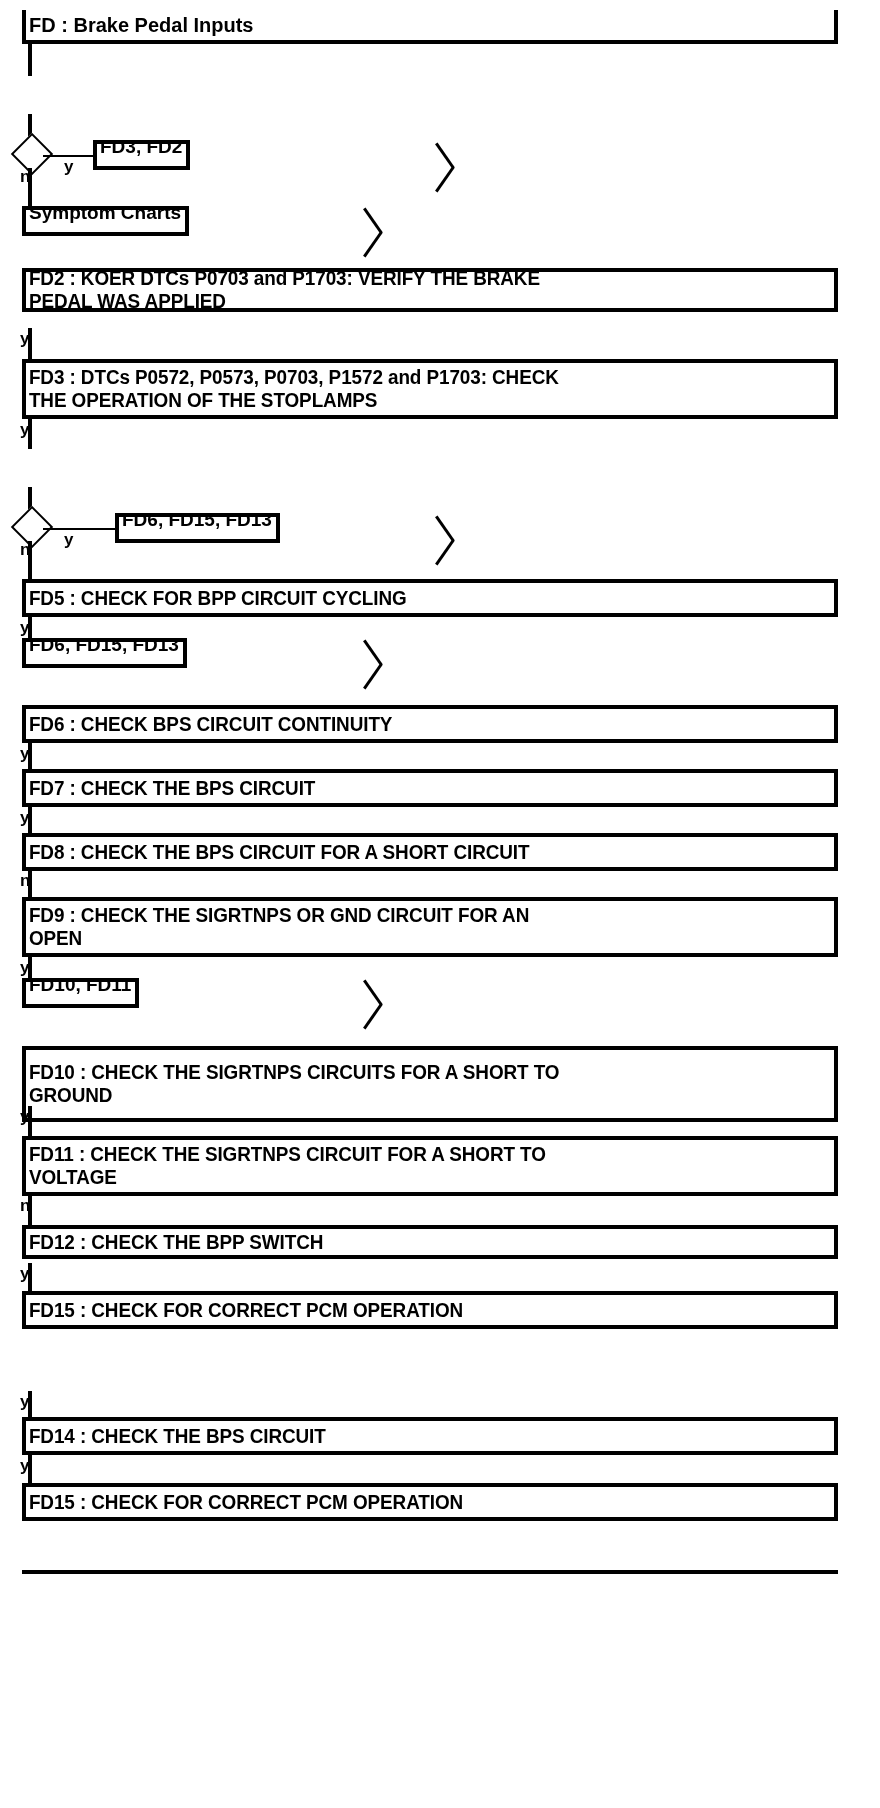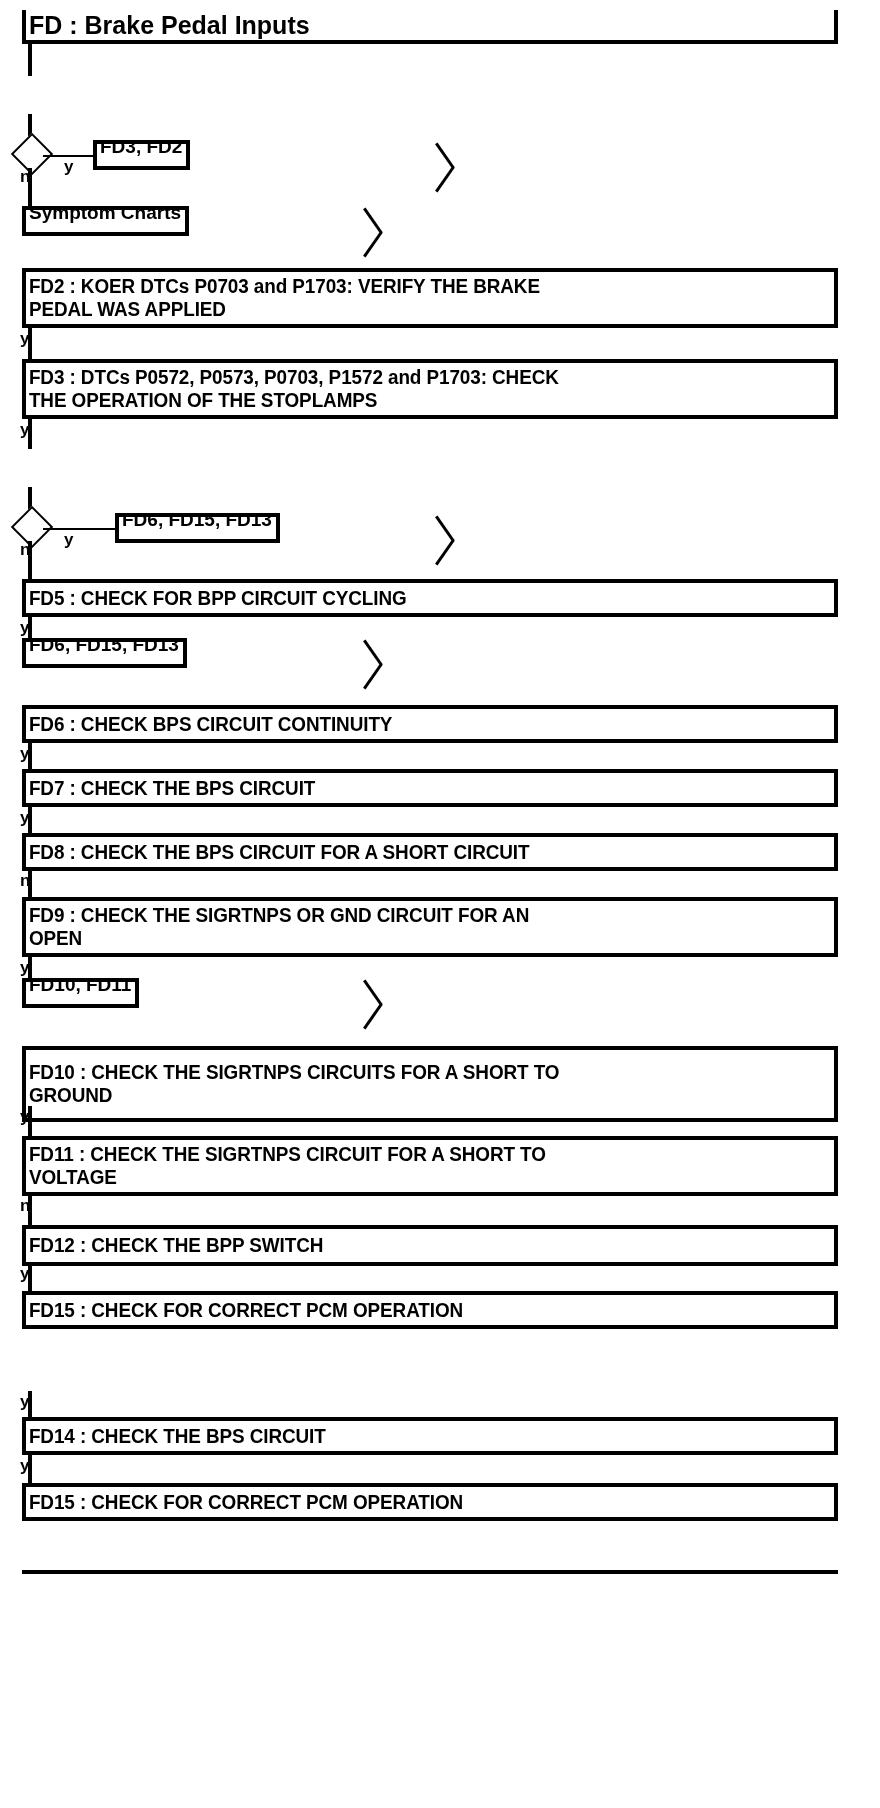--- a/index.html
+++ b/index.html
@@ -58,21 +58,21 @@
     border-bottom: 4px solid #000000;
     border-left: 4px solid #000000;
     border-right: 4px solid #000000;
     border-top: 0;
     background: #ffffff;
     display: flex;
     align-items: center;
   }
   .title-row .title-text {
     padding-left: 3px;
-    font-size: 25px;
+    font-size: 20px;
     line-height: 22px;
     font-weight: bold;
     font-family: "Liberation Sans", sans-serif;
   }
 
   
   .ref-box {
     position: absolute;
     box-sizing: border-box;
     border: 4px solid #000000;
@@ -177,21 +177,21 @@
 
   <div class="ref-box" style="left:22px; top:206px;">
     <span class="ref-text">Symptom Charts</span>
   </div>
 
   <div class="chevron" style="left:380px; top:203px;">
     <i class="up"></i>
       <i class="down"></i>
   </div>
 
-  <div class="step-box" style="top:268px; height:60px;">
+  <div class="step-box" style="top:268px; height:44px;">
     <span class="step-text">FD2 : KOER DTCs P0703 and P1703: VERIFY THE BRAKE
 PEDAL WAS APPLIED</span>
   </div>
   <div class="vline abs" style="left:28px; top:328px; height:31px;"></div>
   <div class="branch-label" style="left:20px; top:330px;">y</div>
 
   <div class="step-box" style="top:359px; height:60px;">
     <span class="step-text">FD3 : DTCs P0572, P0573, P0703, P1572 and P1703: CHECK
 THE OPERATION OF THE STOPLAMPS</span>
   </div>
@@ -268,21 +268,21 @@
   <div class="vline abs" style="left:28px; top:1106px; height:30px;"></div>
   <div class="branch-label" style="left:20px; top:1108px;">y</div>
 
   <div class="step-box" style="top:1136px; height:60px;">
     <span class="step-text">FD11 : CHECK THE SIGRTNPS CIRCUIT FOR A SHORT TO
 VOLTAGE</span>
   </div>
   <div class="vline abs" style="left:28px; top:1196px; height:29px;"></div>
   <div class="branch-label" style="left:20px; top:1197px;">n</div>
 
-  <div class="step-box" style="top:1225px; height:41px;">
+  <div class="step-box" style="top:1225px; height:34px;">
     <span class="step-text">FD12 : CHECK THE BPP SWITCH</span>
   </div>
   <div class="vline abs" style="left:28px; top:1263px; height:28px;"></div>
   <div class="branch-label" style="left:20px; top:1265px;">y</div>
 
   <div class="step-box" style="top:1291px; height:38px;">
     <span class="step-text">FD15 : CHECK FOR CORRECT PCM OPERATION</span>
   </div>
 
   <div class="vline abs" style="left:28px; top:1391px; height:26px;"></div>

